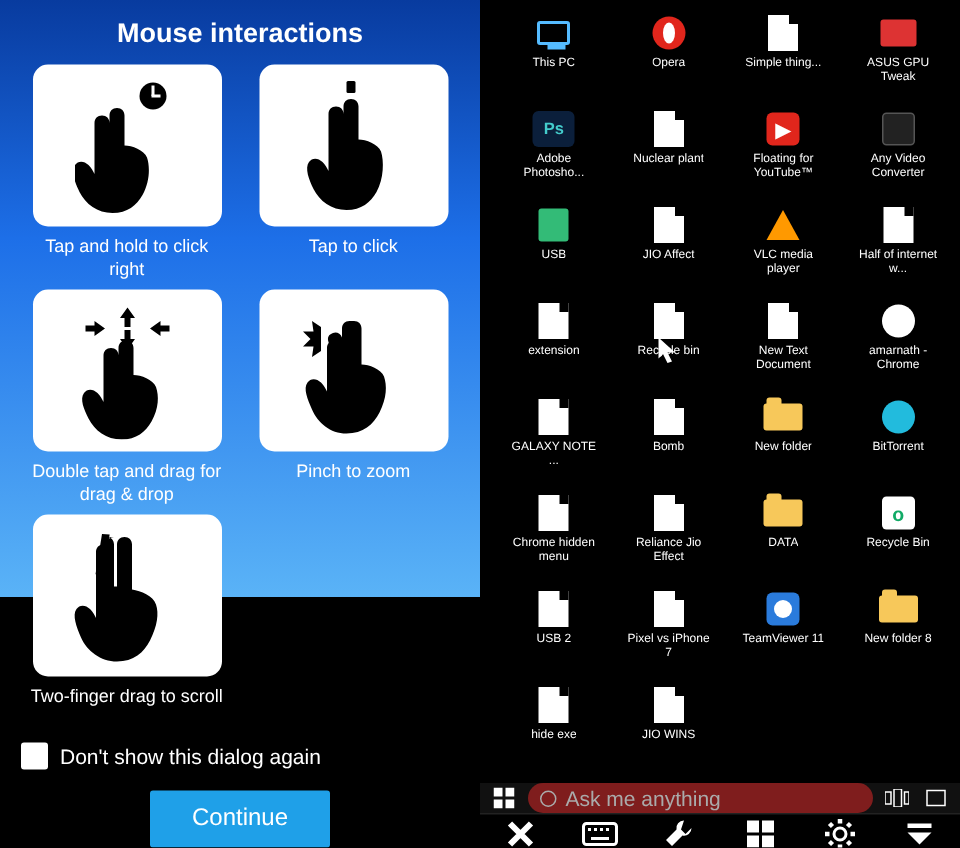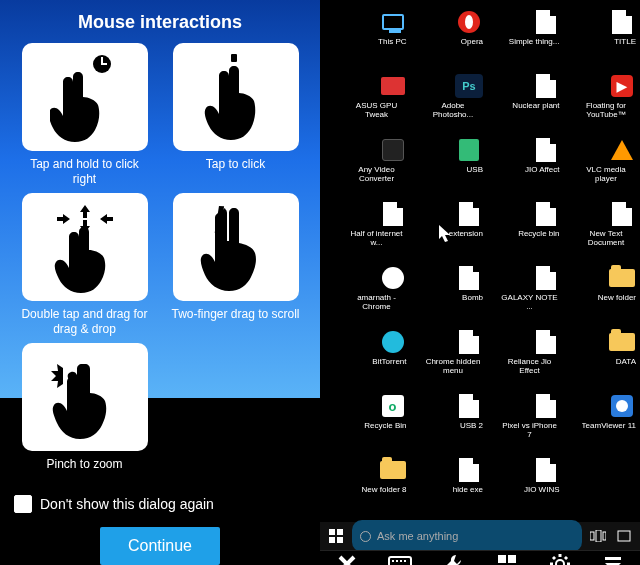--- a/index.html
+++ b/index.html
@@ -8,26 +8,26 @@
 .left h1{font-size:18px;font-weight:bold;margin:4px 0 10px}
 .grid{display:grid;grid-template-columns:1fr 1fr;gap:6px 14px;width:100%;padding:0 6px}
 .card{display:flex;flex-direction:column;align-items:center}
 .tile{width:126px;height:108px;background:#fff;border-radius:10px;display:flex;align-items:center;justify-content:center;color:#000;position:relative}
 .cap{font-size:12px;text-align:center;margin-top:6px;line-height:1.25;max-width:130px;min-height:30px}
 .check-row{display:flex;align-items:center;gap:8px;width:100%;padding:8px 4px;font-size:14px}
 .chk{width:18px;height:18px;background:#fff;border:1px solid #fff;border-radius:2px}
 .continue{background:#1fa0e8;color:#fff;border:none;padding:10px 28px;font-size:16px;border-radius:2px;margin-top:6px}
 .right{width:320px;height:565px;background:#000;color:#fff;display:flex;flex-direction:column}
 .desktop{flex:1;padding:8px 4px 4px 12px;display:grid;grid-template-columns:repeat(4,1fr);grid-auto-rows:62px;gap:2px 2px;position:relative}
-.ico{display:flex;flex-direction:column;align-items:flex-end;text-align:center;gap:2px}
+.ico{display:flex;flex-direction:column;align-items:center;text-align:center;gap:2px}
 .ico .g{width:28px;height:28px;display:flex;align-items:center;justify-content:center;font-size:18px}
 .ico .lbl{font-size:8px;line-height:1.1;max-width:60px;overflow:hidden}
 .taskbar{height:28px;background:#111;display:flex;align-items:center;padding:0 6px;gap:6px}
 .tb-ic{width:20px;height:20px;display:flex;align-items:center;justify-content:center;color:#fff;font-size:12px}
-.search{flex:1;height:20px;background:#0c4a6e;border-radius:10px;display:flex;align-items:center;gap:6px;padding:16px 8px;color:#aaa;font-size:11px}
+.search{flex:1;height:20px;background:#7f1d1d;border-radius:10px;display:flex;align-items:center;gap:6px;padding:4px 8px;color:#aaa;font-size:14px}
 .circ{width:11px;height:11px;border:1.5px solid #aaa;border-radius:50%}
 .toolbar{height:34px;background:#000;border-top:1px solid #222;display:flex;justify-content:space-around;align-items:center}
 .tool{width:26px;height:26px;display:flex;align-items:center;justify-content:center;color:#fff}
 .cursor-ptr{position:absolute;left:118px;top:224px;color:#fff;font-size:14px;pointer-events:none}
 
 .glyph-pc{width:22px;height:16px;border:2px solid #5bf;border-radius:2px;position:relative}
 .glyph-pc::after{content:"";position:absolute;bottom:-5px;left:5px;width:12px;height:3px;background:#5bf}
 .glyph-file{width:20px;height:24px;background:#fff;position:relative}
 .glyph-file::before{content:"";position:absolute;top:0;right:0;width:6px;height:6px;background:#000}
 .glyph-folder{width:26px;height:18px;background:#f7c85a;border-radius:2px;position:relative}
@@ -85,36 +85,36 @@
           <path fill="#000" d="M24 18l-7-5v3h-6v4h6v3z M54 18l7 5v-3h6v-4h-6v-3z"></path>
           <path fill="#000" d="M38 26c3 0 5 2 5 5v18c5 0 13 3 15 8 2 6 2 14-3 23-4 7-10 12-20 12s-18-6-22-14c-3-6-6-13-3-17 2-3 6-3 9 0 2 2 3 4 4 6V36c0-3 2-5 5-5s5 2 5 5v-5c0-3 2-5 5-5z"></path>
         </svg>
       </div>
       <div class="cap">Double tap and drag for drag &amp; drop</div>
     </div>
 
     <div class="card">
       <div class="tile">
         <svg width="80" height="94" viewBox="0 0 80 94">
-          <path fill="#000" d="M26 8c3 0 5 2 5 5v28h2V13c0-3 2-5 5-5s5 2 5 5v30c6 1 14 4 16 10 2 6 1 14-4 24-4 8-11 14-22 14s-20-7-24-16c-3-7-6-15-3-19 2-3 6-3 9 0 2 2 3 4 4 6V18c0-3 2-5 5-5 1 0 2 0 2 1V13c0-3 2-5 5-5z"></path>
-          <path fill="#000" d="M23 6l-8 26 5 1 8-26z" transform="rotate(-8 23 6)"></path>
-        </svg>
-      </div>
-      <div class="cap">Two-finger drag to scroll</div>
-    </div>
-
-    <div class="card">
-      <div class="tile">
-        <svg width="80" height="94" viewBox="0 0 80 94">
           <path fill="#000" d="M18 18l-6-4 1 7-7 0 5 5-5 5 7 0-1 7 6-4z"></path>
           <path fill="#000" d="M40 14c3 0 5 2 5 5v24c5 0 13 3 15 8 2 6 2 14-3 24-4 8-11 14-22 14s-19-7-23-16c-3-7-6-14-3-18 2-3 6-3 9 0 2 2 3 4 4 6V32c0-3 2-5 5-5s5 2 5 5V19c0-3 2-5 5-5z"></path>
           <path fill="#000" d="M26 22c2-1 5 0 6 3l6 18-9 3-6-18c-1-3 0-5 3-6z"></path>
         </svg>
       </div>
       <div class="cap">Pinch to zoom</div>
+    </div>
+
+    <div class="card">
+      <div class="tile">
+        <svg width="80" height="94" viewBox="0 0 80 94">
+          <path fill="#000" d="M26 8c3 0 5 2 5 5v28h2V13c0-3 2-5 5-5s5 2 5 5v30c6 1 14 4 16 10 2 6 1 14-4 24-4 8-11 14-22 14s-20-7-24-16c-3-7-6-15-3-19 2-3 6-3 9 0 2 2 3 4 4 6V18c0-3 2-5 5-5 1 0 2 0 2 1V13c0-3 2-5 5-5z"></path>
+          <path fill="#000" d="M23 6l-8 26 5 1 8-26z" transform="rotate(-8 23 6)"></path>
+        </svg>
+      </div>
+      <div class="cap">Two-finger drag to scroll</div>
     </div>
 
   </div>
 
   <div class="check-row">
     <div class="chk"></div>
     <span>Don't show this dialog again</span>
   </div>
   <button class="continue">Continue</button>
 </div>
@@ -139,26 +139,20 @@
         <div class="lbl">Opera</div>
       </div>
       <div class="ico">
         <div class="g">
           <div class="glyph-file"></div>
         </div>
         <div class="lbl">Simple thing...</div>
       </div>
       <div class="ico">
         <div class="g">
-          <div class="glyph-file"></div>
-        </div>
-        <div class="lbl">TITLE</div>
-      </div>
-      <div class="ico">
-        <div class="g">
           <div class="glyph-asus"></div>
         </div>
         <div class="lbl">ASUS GPU Tweak</div>
       </div>
       <div class="ico">
         <div class="g">
           <div class="glyph-ps">Ps</div>
         </div>
         <div class="lbl">Adobe Photosho...</div>
       </div>
@@ -225,27 +219,27 @@
       <div class="ico">
         <div class="g">
           <div class="glyph-amar"></div>
         </div>
         <div class="lbl">amarnath - Chrome</div>
       </div>
       <div class="ico">
         <div class="g">
           <div class="glyph-file"></div>
         </div>
+        <div class="lbl">GALAXY NOTE ...</div>
+      </div>
+      <div class="ico">
+        <div class="g">
+          <div class="glyph-file"></div>
+        </div>
         <div class="lbl">Bomb</div>
-      </div>
-      <div class="ico">
-        <div class="g">
-          <div class="glyph-file"></div>
-        </div>
-        <div class="lbl">GALAXY NOTE ...</div>
       </div>
       <div class="ico">
         <div class="g">
           <div class="glyph-folder"></div>
         </div>
         <div class="lbl">New folder</div>
       </div>
       <div class="ico">
         <div class="g">
           <div class="glyph-bt"></div>

